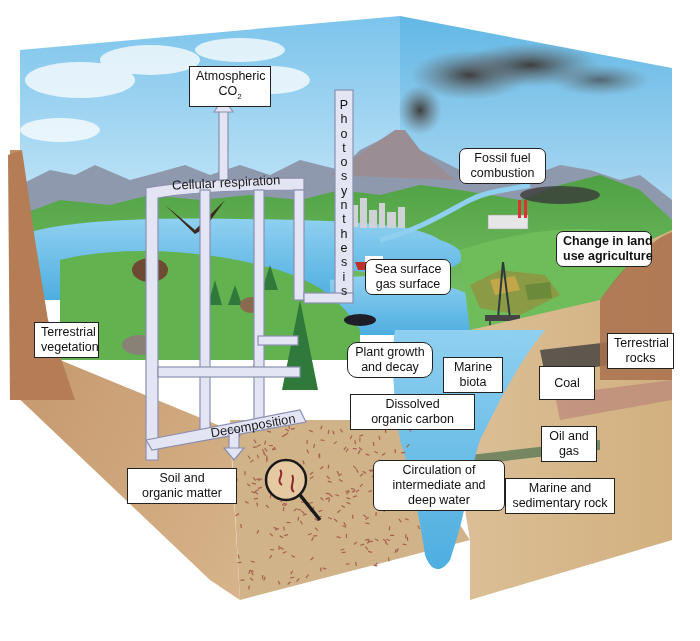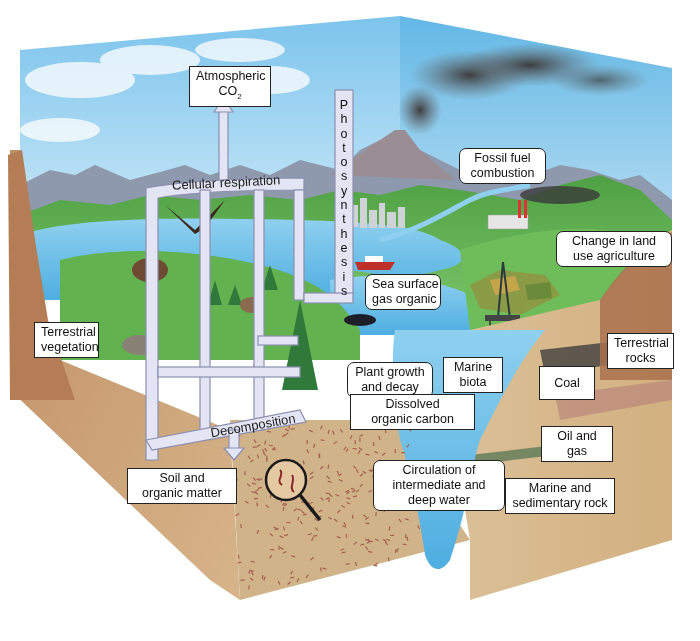--- a/index.html
+++ b/index.html
@@ -447,36 +447,36 @@
 <div class="lbl" style="left:189px;top:66px;width:82px;">
   <span>Atmospheric</span>
   <span><span style="display:inline">CO</span><sub>2</sub></span>
 </div>
 
 <div class="lbl round" style="left:459px;top:148px;width:87px;">
   <span>Fossil fuel</span>
   <span>combustion</span>
 </div>
 
-<div class="lbl round" style="left:556px;top:231px;width:116px;">
+<div class="lbl round" style="left:556px;top:231px;width:96px;font-weight:bold;">
   <span>Change in land</span>
   <span>use agriculture</span>
 </div>
 
-<div class="lbl round" style="left:365px;top:274px;width:76px;">
+<div class="lbl round" style="left:365px;top:259px;width:86px;">
   <span>Sea surface</span>
-  <span>gas organic</span>
+  <span>gas surface</span>
 </div>
 
 <div class="lbl" style="left:34px;top:322px;width:65px;">
   <span>Terrestrial</span>
   <span>vegetation</span>
 </div>
 
-<div class="lbl round" style="left:347px;top:362px;width:86px;">
+<div class="lbl round" style="left:347px;top:342px;width:86px;border-radius:10px;">
   <span>Plant growth</span>
   <span>and decay</span>
 </div>
 
 <div class="lbl" style="left:443px;top:357px;width:60px;">
   <span>Marine</span>
   <span>biota</span>
 </div>
 
 <div class="lbl" style="left:607px;top:333px;width:67px;">
@@ -486,21 +486,21 @@
 
 <div class="lbl" style="left:539px;top:366px;width:56px;height:34px;line-height:28px;">
   <span>Coal</span>
 </div>
 
 <div class="lbl" style="left:350px;top:394px;width:125px;">
   <span>Dissolved</span>
   <span>organic carbon</span>
 </div>
 
-<div class="lbl" style="left:541px;top:426px;width:72px;">
+<div class="lbl" style="left:541px;top:426px;width:56px;">
   <span>Oil and</span>
   <span>gas</span>
 </div>
 
 <div class="lbl" style="left:127px;top:468px;width:110px;">
   <span>Soil and</span>
   <span>organic matter</span>
 </div>
 
 <div class="lbl round" style="left:373px;top:460px;width:132px;">

